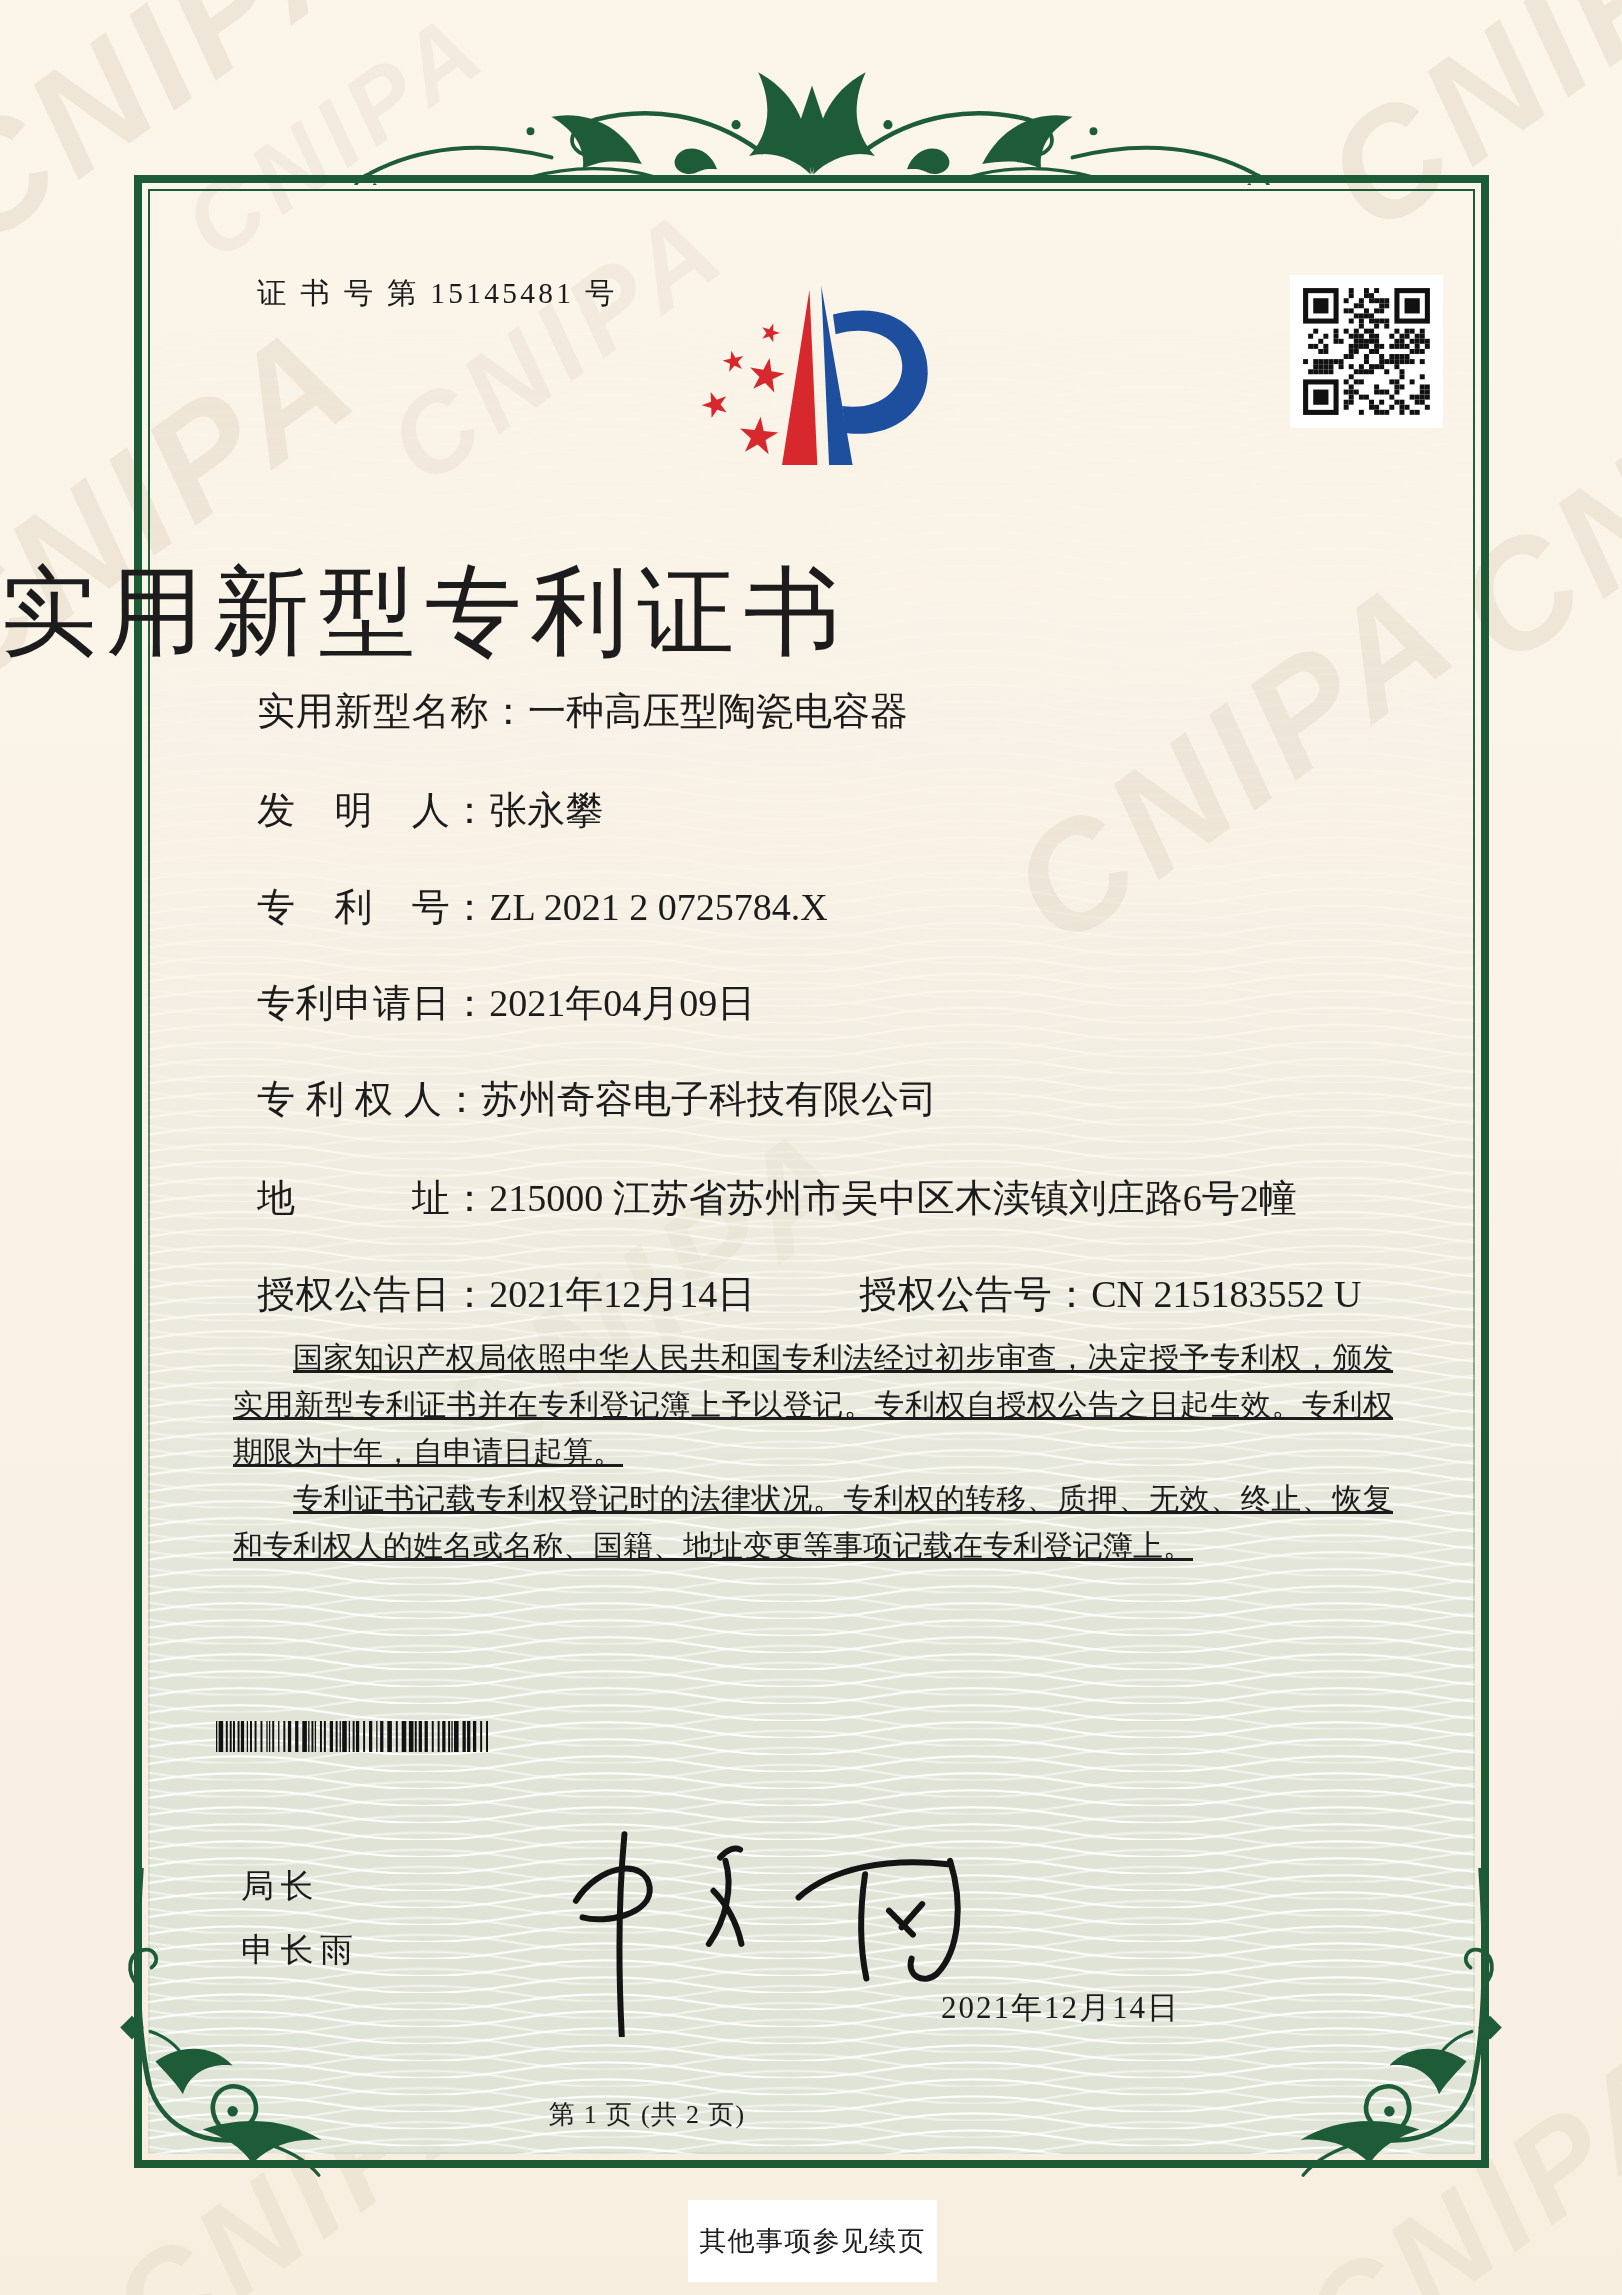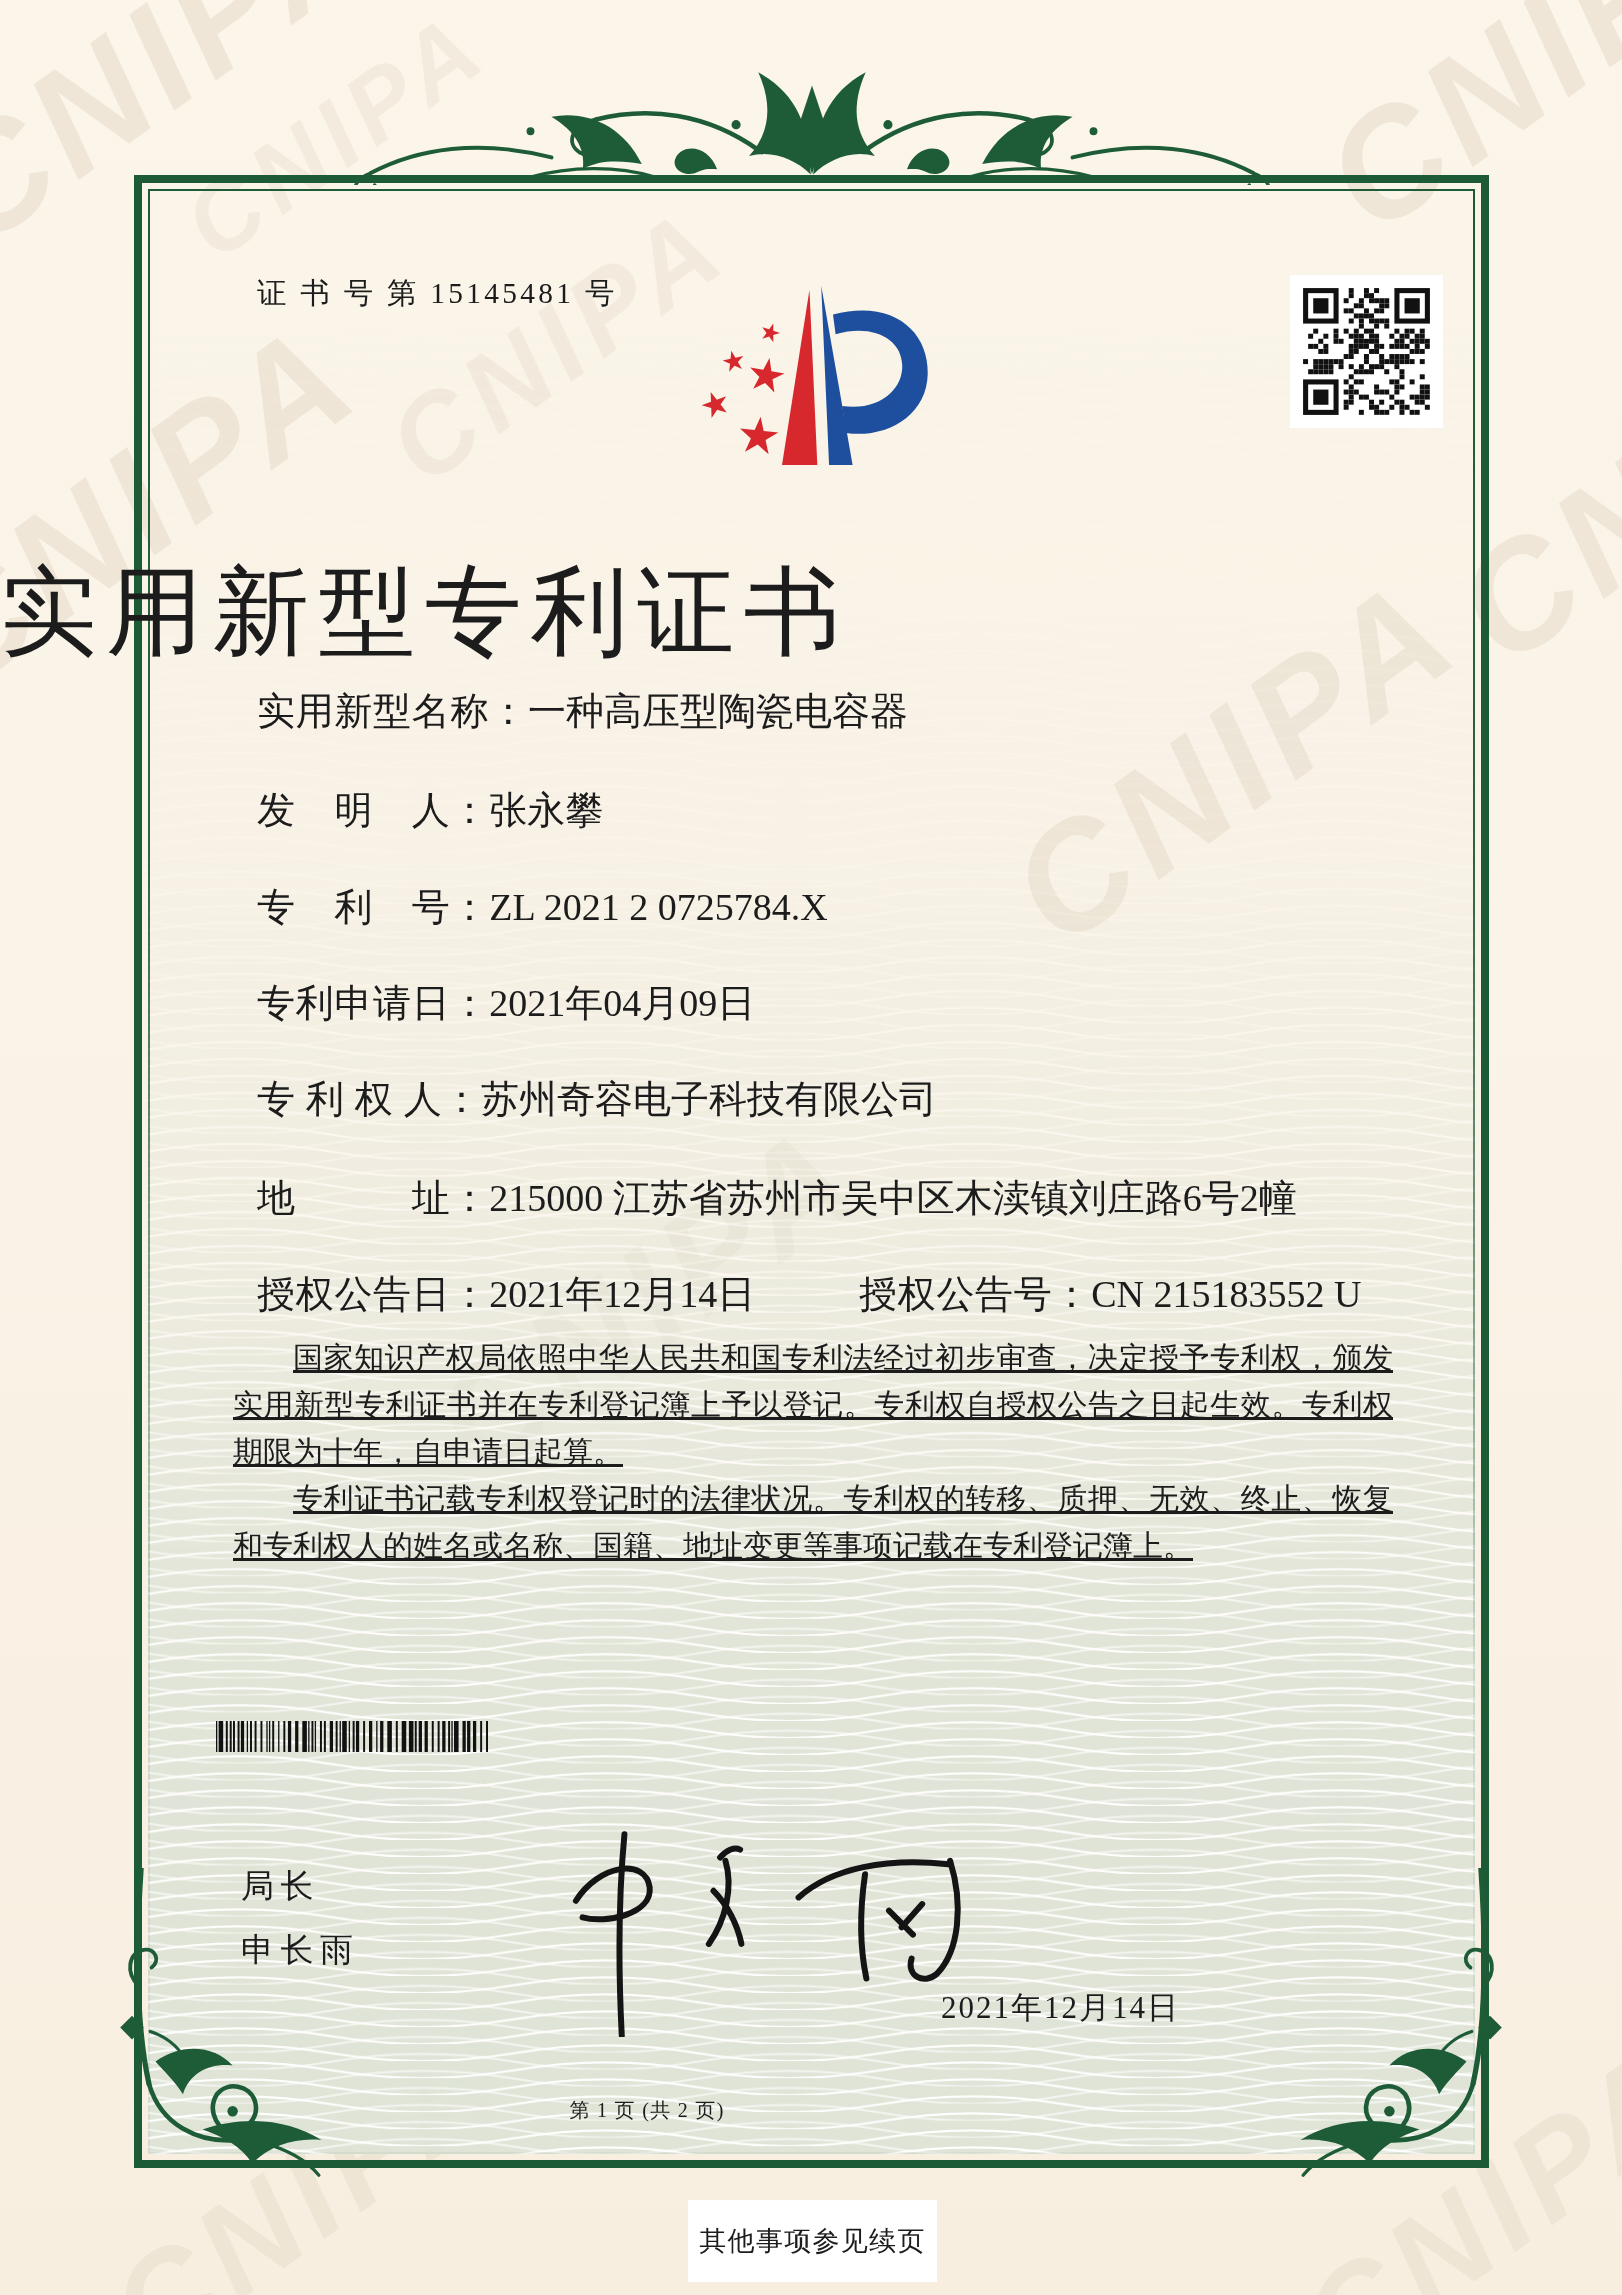--- a/index.html
+++ b/index.html
@@ -53,21 +53,21 @@
     font-size:30px;line-height:47px;text-align:justify;text-decoration:underline;
   }
   .body-text p{margin:0;text-indent:2em;}
   
   svg.barcode{position:absolute;left:216px;top:1721px;width:272px;height:31px;}
   
   .director-label{position:absolute;left:241px;top:1864px;font-size:33px;letter-spacing:6.5px;}
   .director-name{position:absolute;left:241px;top:1928px;font-size:33px;letter-spacing:6.5px;}
   svg.sig{position:absolute;left:517px;top:1811px;width:510px;height:226px;}
   .grant-date-bottom{position:absolute;left:941px;top:1987px;font-size:31px;letter-spacing:2px;}
-  .page-info{position:absolute;left:0;top:2097px;width:1294px;text-align:center;font-size:20px;letter-spacing:1.3px;}
+  .page-info{position:absolute;left:0;top:2097px;width:1294px;text-align:center;font-size:26px;letter-spacing:1.3px;}
   .cont-box{
     position:absolute;left:688px;top:2200px;width:249px;height:82px;
     background:#ffffff;display:flex;align-items:center;justify-content:center;
     font-size:27px;letter-spacing:1.3px;
   }
   .green{fill:#1e5c38;}
   .greenline{stroke:#1e5c38;fill:none;stroke-linecap:round;}
 </style>
 </head>
 <body>

